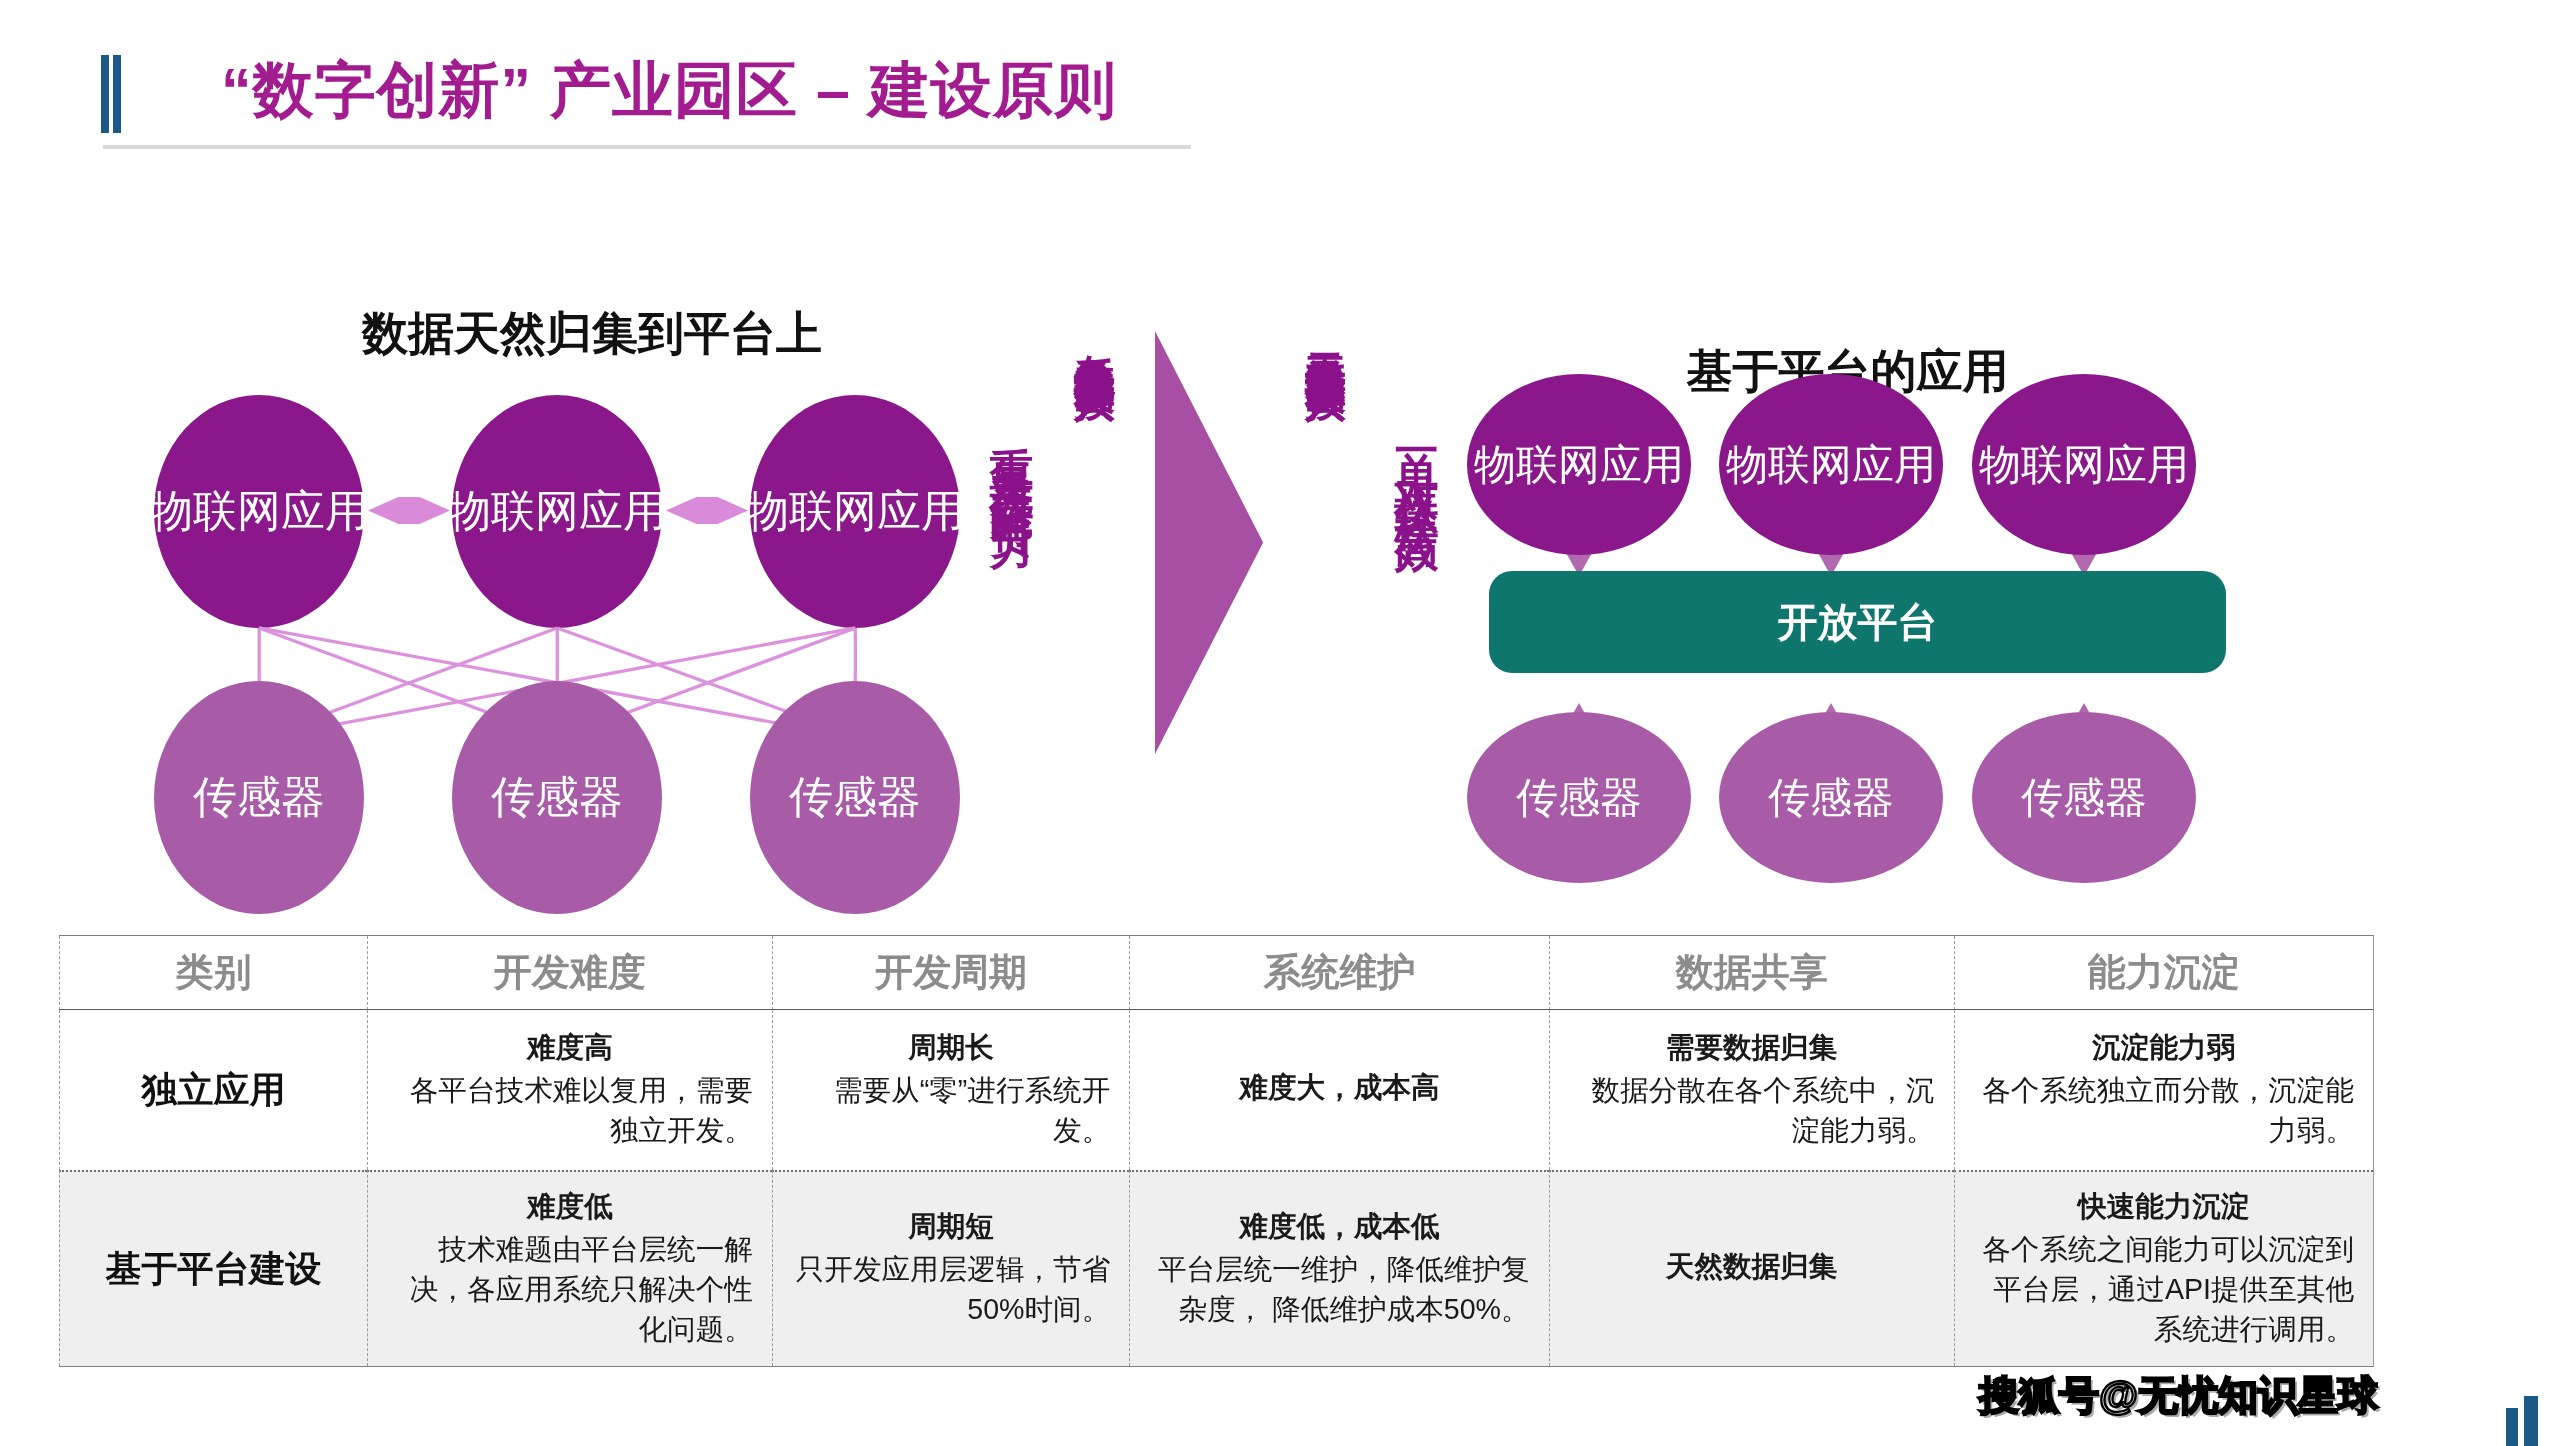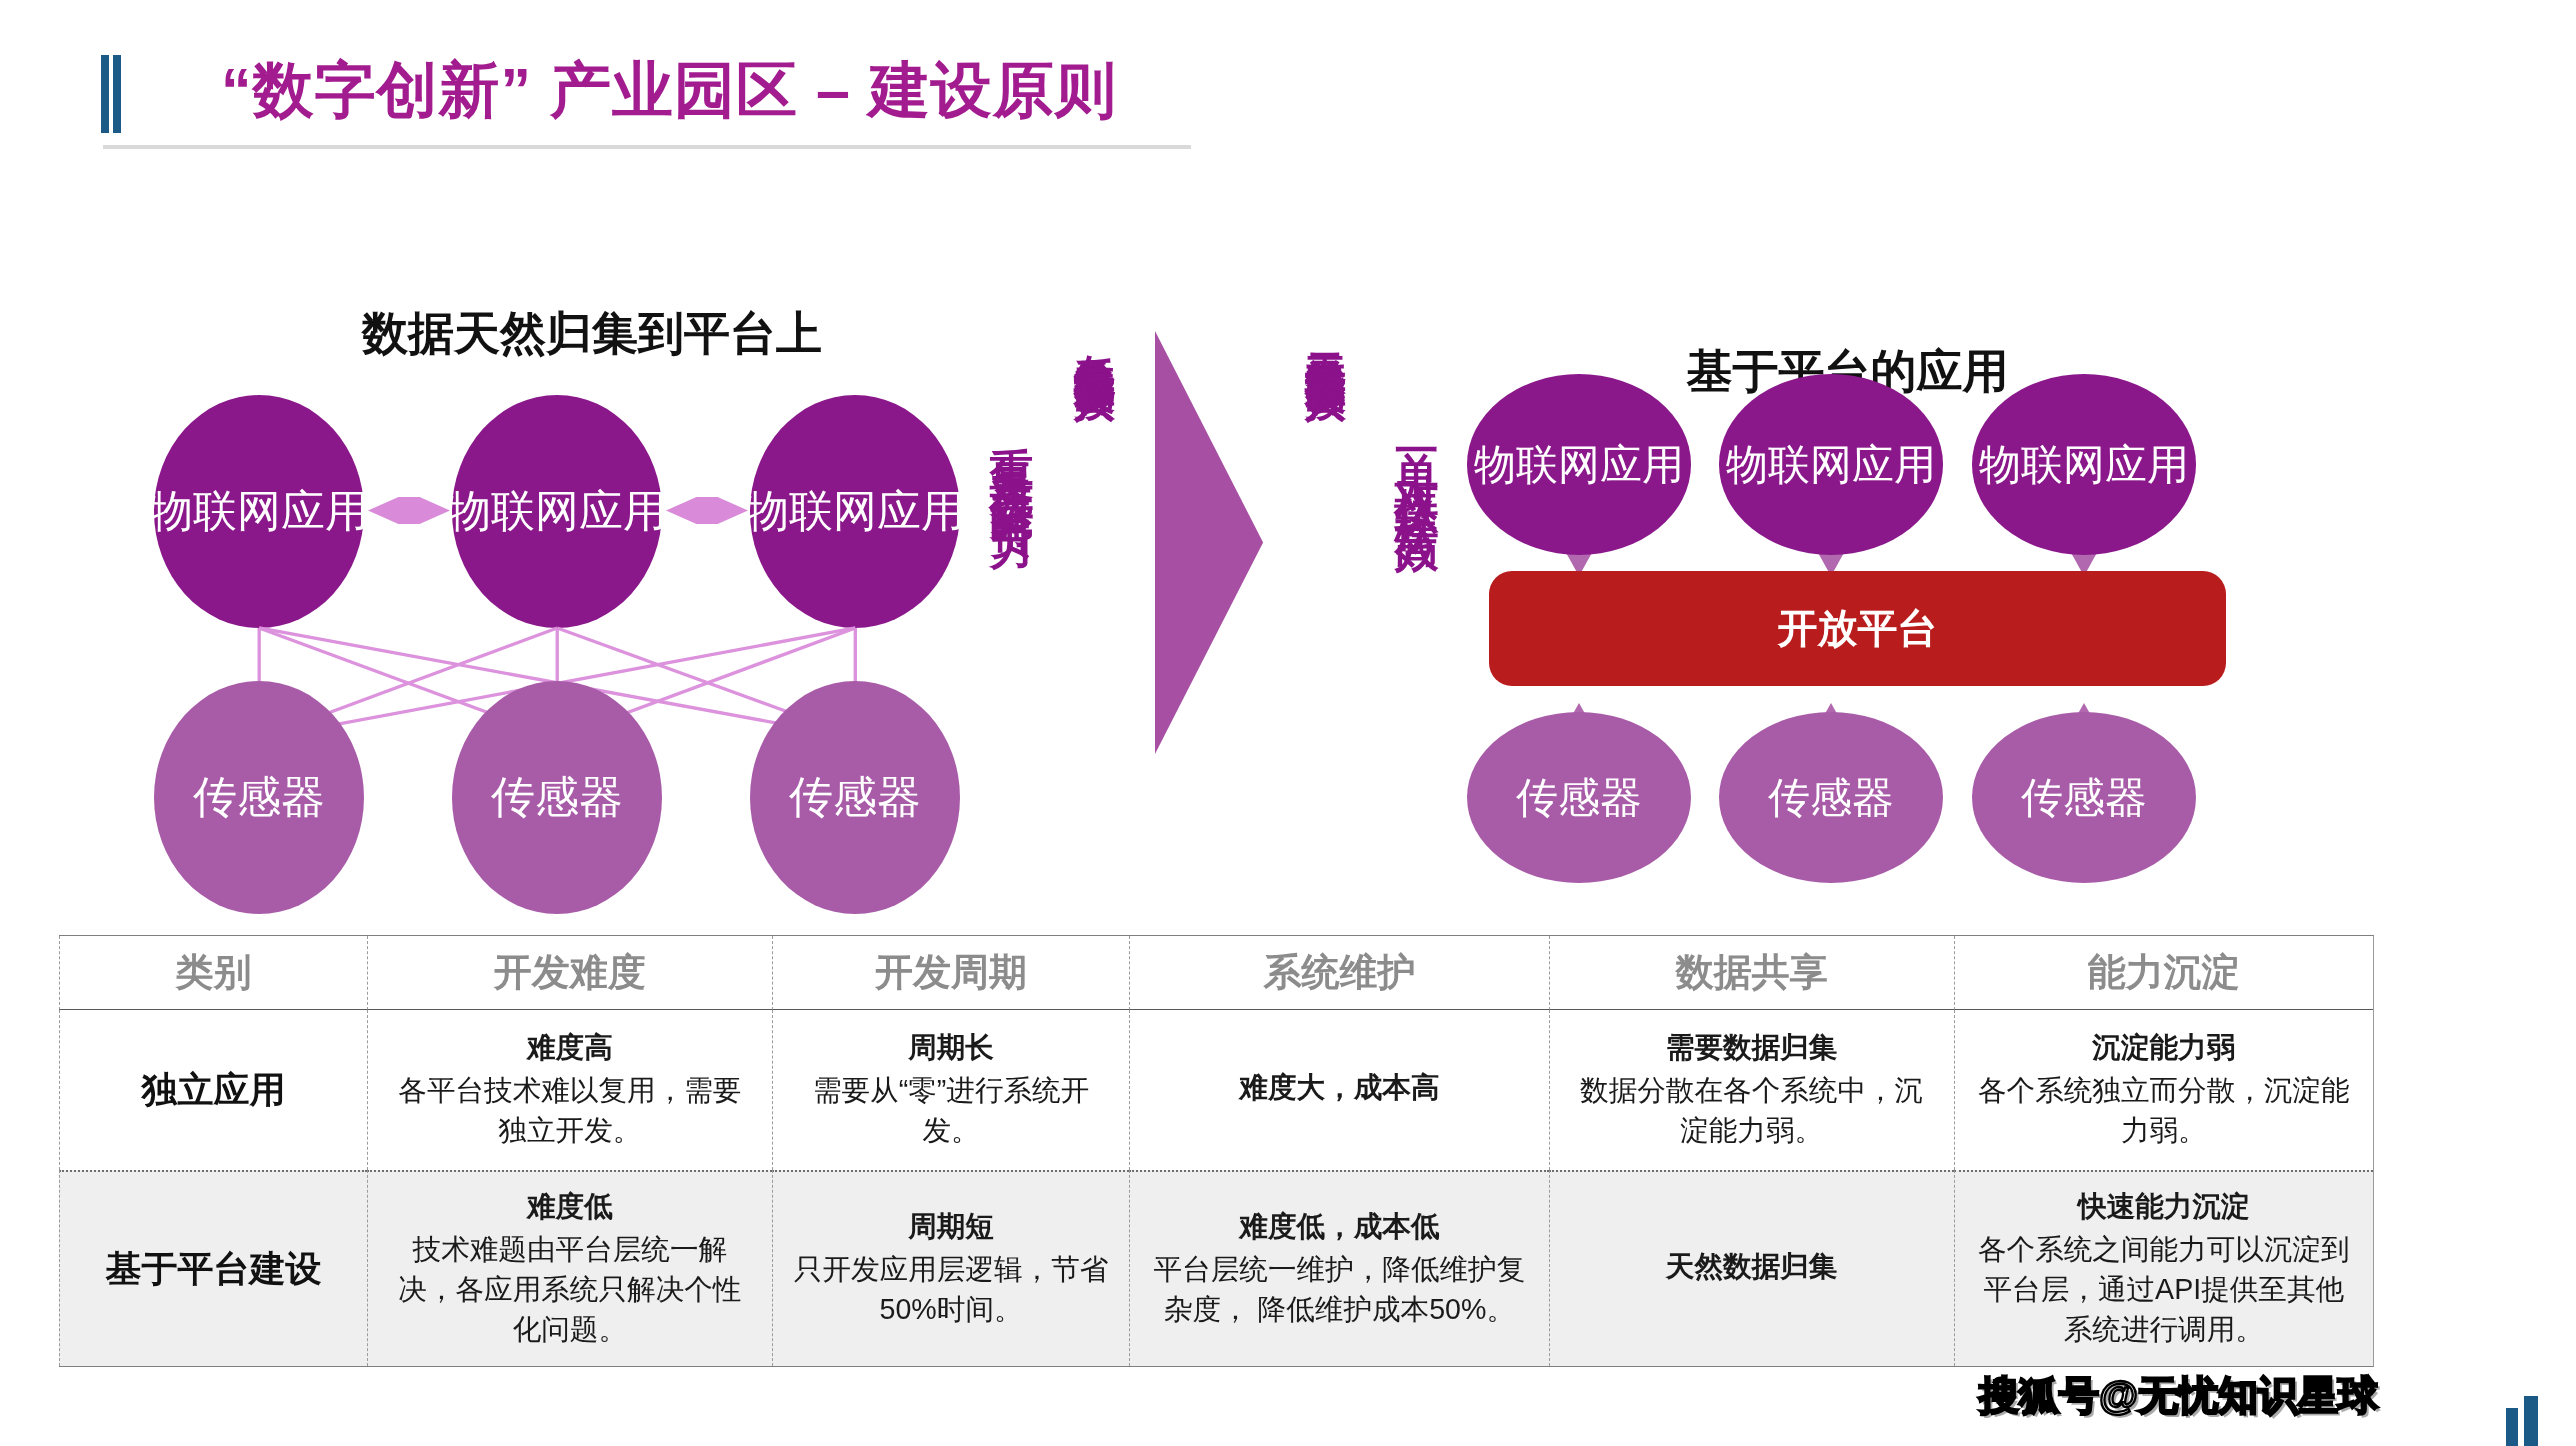--- a/index.html
+++ b/index.html
@@ -38,36 +38,36 @@
 
   
   .balloon{position:absolute;width:224px;height:181px;}
   .balloon .body{position:absolute;left:0;top:0;width:224px;height:181px;border-radius:50%;
     background:#8B188B;display:flex;align-items:center;justify-content:center;color:#fff;}
   .balloon .body span{font-size:42px;font-weight:500;white-space:nowrap;}
   .tail{position:absolute;width:0;height:0;}
   .tail-down{border-left:28.6px solid transparent;border-right:28.6px solid transparent;border-top:50px solid #B168AE;}
   .tail-up{border-left:30.5px solid transparent;border-right:30.5px solid transparent;border-bottom:53px solid #B168AE;}
   .sen-balloon .body{background:#A85CA8;width:224px;height:171px;}
-  .platform-box{position:absolute;left:1489px;top:571px;width:737px;height:115px;background:#b91c1c;
+  .platform-box{position:absolute;left:1489px;top:571px;width:737px;height:102px;background:#0f766e;
     border-radius:23px;color:#fff;text-align:center;display:flex;flex-direction:column;justify-content:center;gap:13.3px;}
   .platform-box .pt{font-size:40px;font-weight:800;}
   .platform-box .ps{font-size:35px;font-weight:700;}
 
   
   .cmp-table{position:absolute;left:59px;top:935px;width:2314px;height:430px;
     display:grid;grid-template-columns:323fr 425fr 375fr 440fr 425fr 440fr;
     grid-template-rows:74px 160px 196px;
     border-top:1.9px solid #7F7F7F;border-bottom:1.9px solid #7F7F7F;border-right:1.9px solid #9B9B9B;}
   .cmp-table > div{border-left:1.9px dashed #9B9B9B;box-sizing:border-box;
     display:flex;flex-direction:column;align-items:center;justify-content:center;}
   .th{font-size:38px;font-weight:800;color:#8C8C8C;border-bottom:1.9px solid #595959;}
   .cell{padding:5.7px 19px;color:#1A1A1A;}
   .cell .ct{font-size:28.6px;font-weight:800;line-height:1.4;text-align:center;font-family:Liberation Mono, monospace;}
-  .cell .cd{font-size:28.6px;line-height:1.4;text-align:center;}
+  .cell .cd{font-size:28.6px;line-height:1.4;text-align:right;}
   .label{font-size:36px;font-weight:800;color:#111;}
   .r2{background:#EFEFEF;border-top:2.9px dotted #6E6E6E;}
 
   
   .watermark{position:absolute;left:1979px;top:1368px;font-size:40px;font-weight:800;color:#fff;
     white-space:nowrap;-webkit-text-stroke:2.4px #000;text-shadow:2.9px 2.9px 0 #00000055;}
   .bottom-bars{position:absolute;left:2506px;top:1396px;width:38px;height:50px;display:flex;align-items:flex-end;gap:5.7px;}
   .bottom-bars .bar{display:block;background:#1B5A87;}
   .bottom-bars .bar.s{width:12.4px;height:38px;}
   .bottom-bars .bar.t{width:14.3px;height:50px;}

